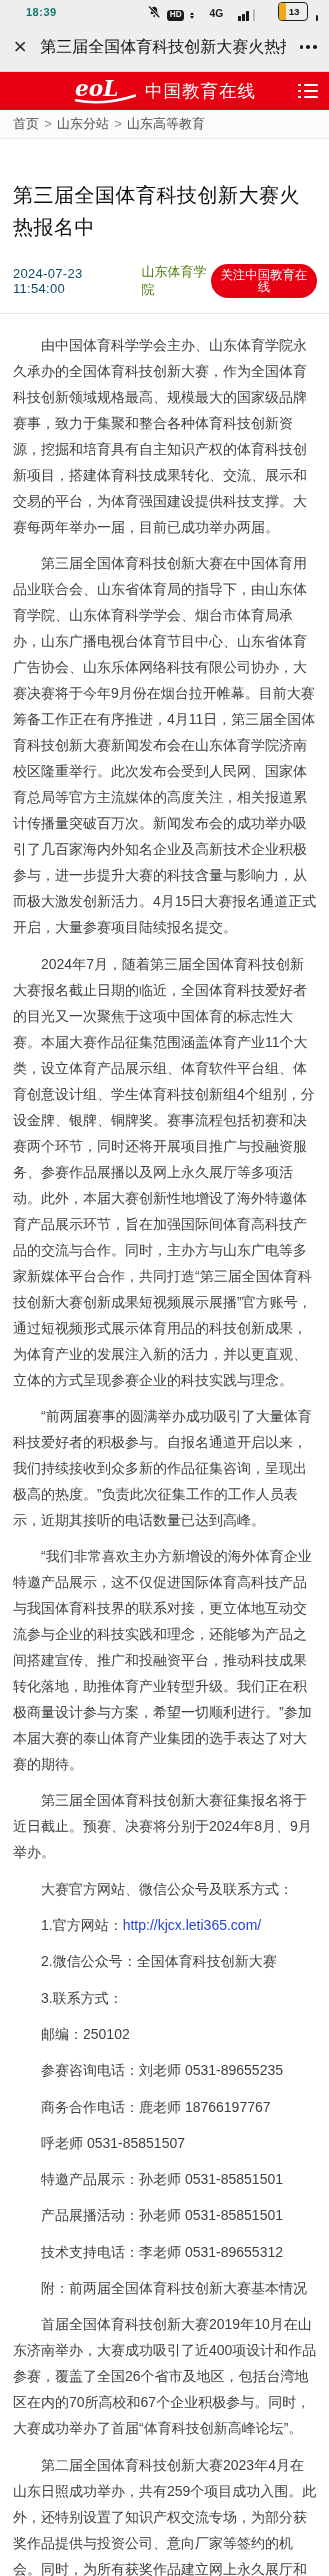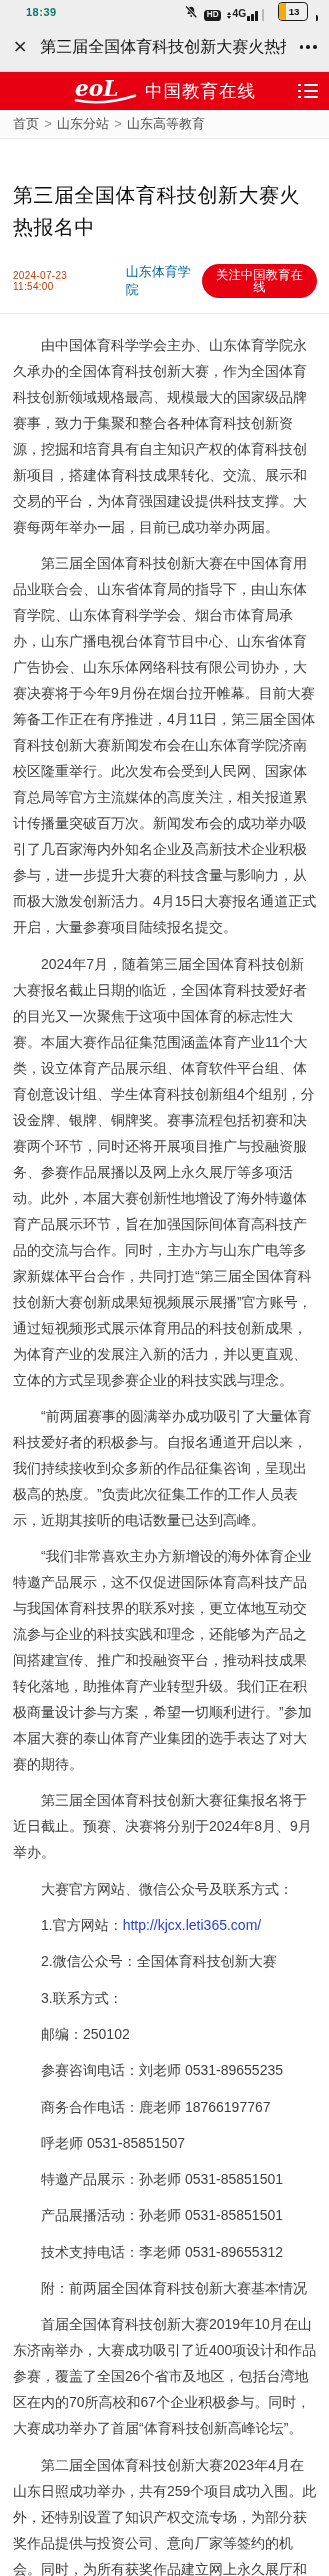--- a/index.html
+++ b/index.html
@@ -14,32 +14,32 @@
     height:23px;background:#efeeee;
     display:flex;align-items:center;justify-content:space-between;
     padding:0 12.4px 0 26px;box-sizing:border-box;
   }
   .status-time{font-size:11px;color:#0f766e;font-weight:bold;letter-spacing:0.5px;}
   .status-right{display:flex;align-items:flex-end;gap:6.2px;}
   .hd-badge{
     background:#1c1c1c;color:#efeeee;font-size:8.2px;font-weight:bold;
     border-radius:3.6px;padding:1.5px 2.6px;line-height:1;
   }
-  .net-wrap{display:flex;align-items:flex-end;gap:1px;}
+  .net-wrap{display:flex;align-items:flex-end;gap:15px;}
   .net-arrows{display:flex;flex-direction:column;gap:1px;margin-bottom:2.1px;}
   .arr-up{width:0;height:0;border-left:2.6px solid transparent;border-right:2.6px solid transparent;border-bottom:3.1px solid #1c1c1c;}
   .arr-dn{width:0;height:0;border-left:2.6px solid transparent;border-right:2.6px solid transparent;border-top:3.1px solid #1c1c1c;}
   .net-4g{font-size:10.3px;font-weight:bold;color:#1c1c1c;line-height:1;margin-bottom:1.5px;}
   .bars{display:flex;align-items:flex-end;gap:1.5px;}
   .bar{width:2.6px;background:#1c1c1c;border-radius:0.5px;}
   .b1{height:4.6px;}.b2{height:7.2px;}.b3{height:9.8px;}
   .b4{height:12.4px;background:#b9b9b9;margin-left:2.1px;}
   .battery{
     position:relative;width:30px;height:19px;border:1px solid #1c1c1c;border-radius:4.1px;
-    display:flex;align-items:center;box-sizing:border-box;overflow:hidden;margin-left:8px;
+    display:flex;align-items:center;box-sizing:border-box;overflow:hidden;margin-left:17px;
   }
   .battery-fill{position:absolute;left:0;top:0;bottom:0;width:6.7px;background:#f0ac12;}
   .battery-num{position:relative;margin-left:9.3px;font-size:9.8px;color:#141414;font-weight:bold;}
   .battery-cap{width:2.1px;height:6.2px;background:#1c1c1c;border-radius:0 1.5px 1.5px 0;margin-left:1px;}
   
   .webview-bar{
     height:49px;background:#efeeee;border-bottom:0.5px solid #d6d5d5;
     display:flex;align-items:center;padding:0 13.4px;box-sizing:border-box;
   }
   .close-x{font-size:23px;color:#2a2a2a;line-height:1;font-weight:400;transform:scaleY(.92);}
@@ -66,22 +66,22 @@
     padding:5px 13px;font-size:13px;color:#4f4f4f;
   }
   .crumb-sep{color:#8a8a8a;margin:0 5.2px;}
   
   .article{padding:15.5px 13px 0;}
   .article h1{
     margin:24px 0 0;font-size:20px;line-height:32px;color:#0f0f0f;
     font-weight:500;letter-spacing:0.5px;
   }
   .meta-row{display:flex;align-items:center;margin-top:20.6px;}
-  .meta-date{font-size:10px;color:#c2410c;letter-spacing:0.3px;}
-  .meta-source{font-size:13px;color:#0369a1;margin-left:17.5px;}
+  .meta-date{font-size:13px;color:#0c4a6e;letter-spacing:0.3px;}
+  .meta-source{font-size:13px;color:#4d7c0f;margin-left:17.5px;}
   .follow-btn{
     margin-left:auto;background:#e60012;color:#fff;border:none;
     font-size:12.4px;padding:4.6px 9.3px;border-radius:515px;line-height:1;
   }
   .meta-divider{border-bottom:0.5px solid #e9e9e9;margin:14.4px -13px 0;}
   .body-text{margin-top:17.5px;}
   .body-text p{
     font-size:14px;line-height:26px;color:#404040;
     text-indent:2em;margin:0 0 10.3px;word-break:break-all;
   }

